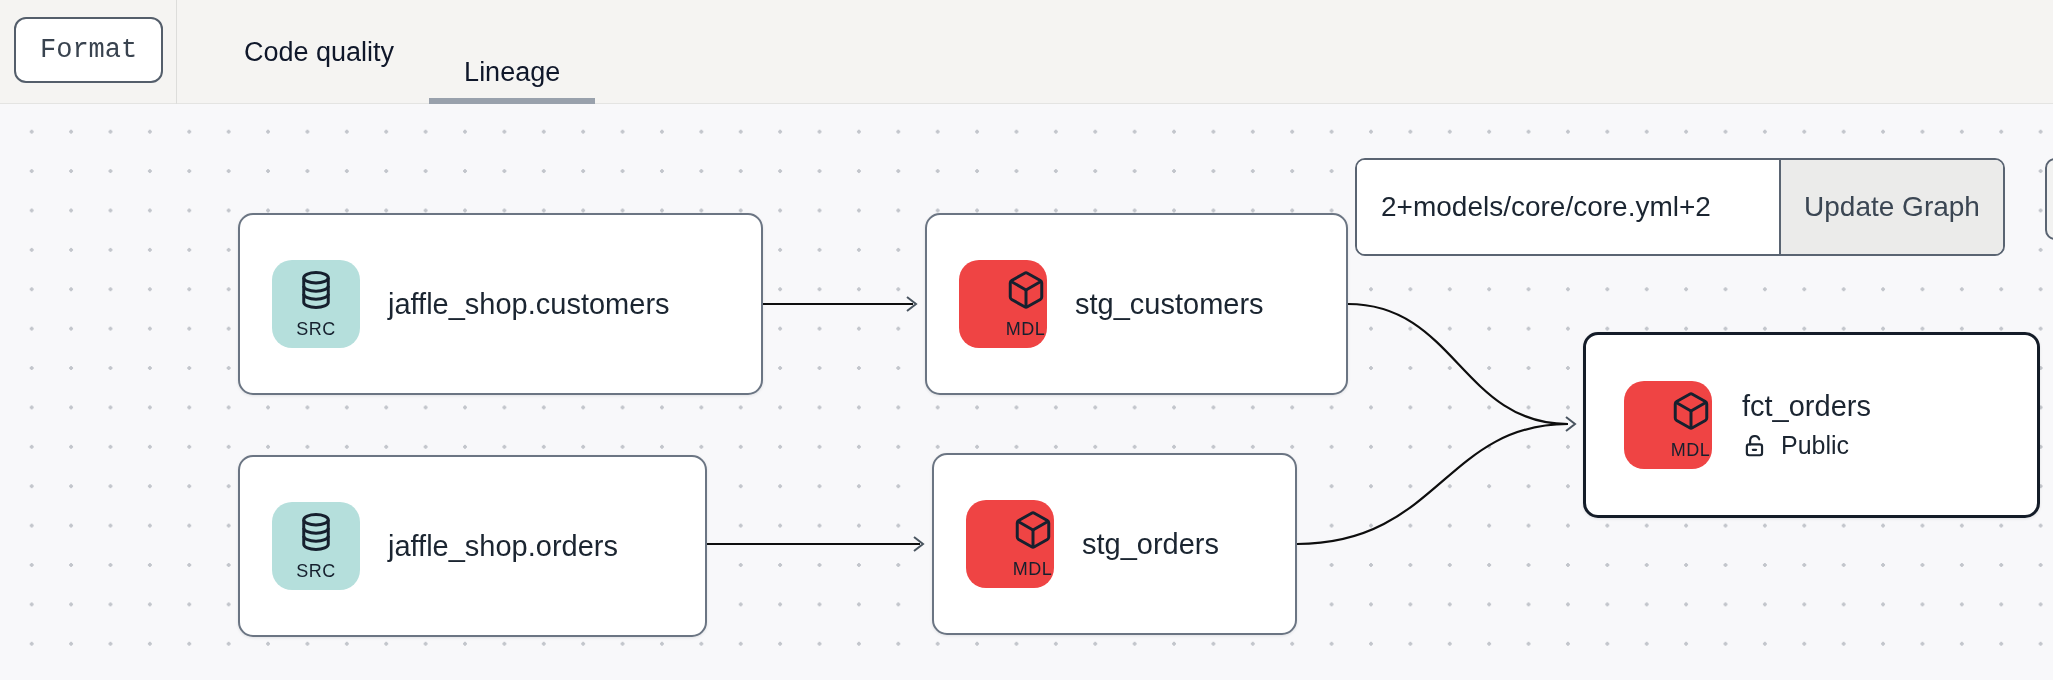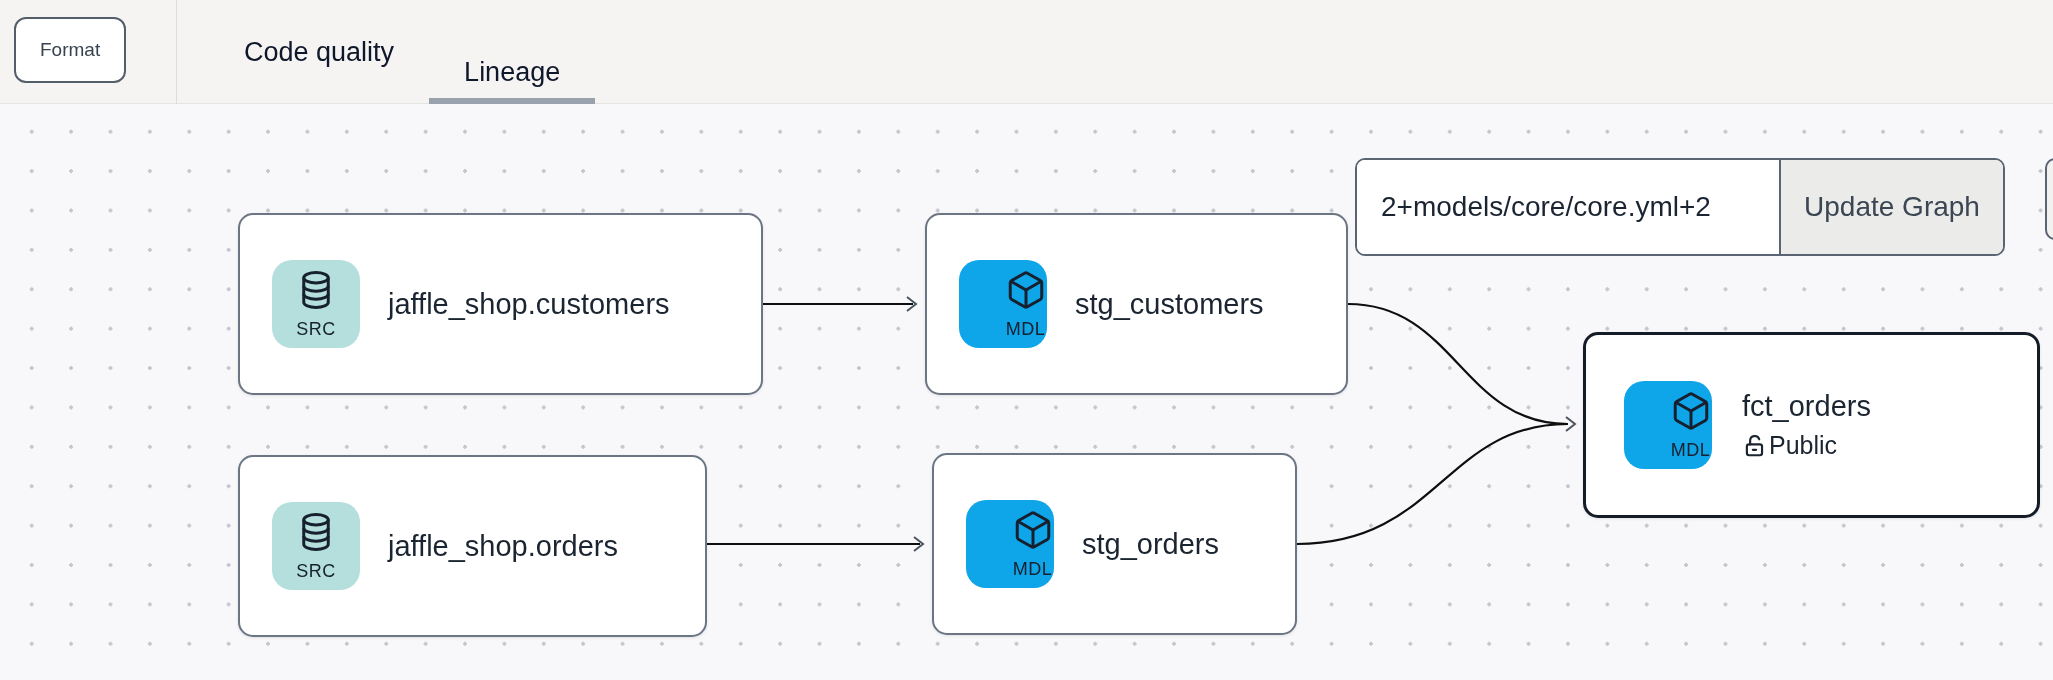--- a/index.html
+++ b/index.html
@@ -9,21 +9,21 @@
   .app { position:relative; width:2053px; height:680px; overflow:hidden; background:#f8f8fa; }
 
   
   .topbar {
     position:absolute; left:0; top:0; width:100%; height:104px;
     background:#f5f4f2; border-bottom:1px solid #e4e4e2;
   }
   .format-btn {
     position:absolute; left:14px; top:17px; height:66px; padding:0 24px;
     background:#ffffff; border:2px solid #545e6b; border-radius:12px;
-    font-family:Liberation Sans, sans-serif; font-size:19px; color:#39434f; font-weight:500;
+    font-family:Liberation Mono, monospace; font-size:27px; color:#39434f; font-weight:500;
     display:flex; align-items:center; cursor:pointer;
   }
   .topbar-divider {
     position:absolute; left:176px; top:0; width:1px; height:104px; background:#dddddb;
   }
   .tabs { position:absolute; left:209px; top:0; height:104px; display:flex; }
   .tab {
     padding:0 35px; display:flex; align-items:center;
     font-size:27px; color:#0f172a; cursor:pointer;
   }
@@ -48,26 +48,26 @@
     display:flex; align-items:center; padding-left:32px; gap:28px;
     box-shadow:0 1px 3px rgba(20,28,40,0.10); cursor:pointer;
   }
   .node.selected { border:3.5px solid #141c28; padding-left:38px; gap:30px; }
   .badge {
     width:88px; height:88px; border-radius:20px; flex:none;
     display:flex; flex-direction:column; align-items:center; justify-content:center;
     color:#16202e;
   }
   .badge.src { background:#b5dfdc; }
-  .badge.mdl { background:#0ea5e9;padding-left:45px; }
+  .badge.mdl { background:#ef4444;padding-left:45px; }
   .badge svg { width:42px; height:42px; }
   .badge-label { font-size:18px; font-weight:400; letter-spacing:0.5px; margin-top:8px; }
   .node-title { font-size:29px; color:#1b2531; white-space:nowrap; }
   .node-text-col { display:flex; flex-direction:column; }
-  .access-row { display:flex; align-items:center; gap:1px; margin-top:8px; color:#1b2531; }
+  .access-row { display:flex; align-items:center; gap:13px; margin-top:8px; color:#1b2531; }
   .access-row svg { width:26px; height:26px; }
   .access-label { font-size:25px; }
 
   #node-customers      { left:238px;  top:109px; width:525px; height:182px; }
   #node-stg-customers  { left:925px;  top:109px; width:423px; height:182px; }
   #node-orders         { left:238px;  top:351px; width:469px; height:182px; }
   #node-stg-orders     { left:932px;  top:349px; width:365px; height:182px; }
   #node-fct-orders     { left:1583px; top:228px; width:457px; height:186px; }
 
   

